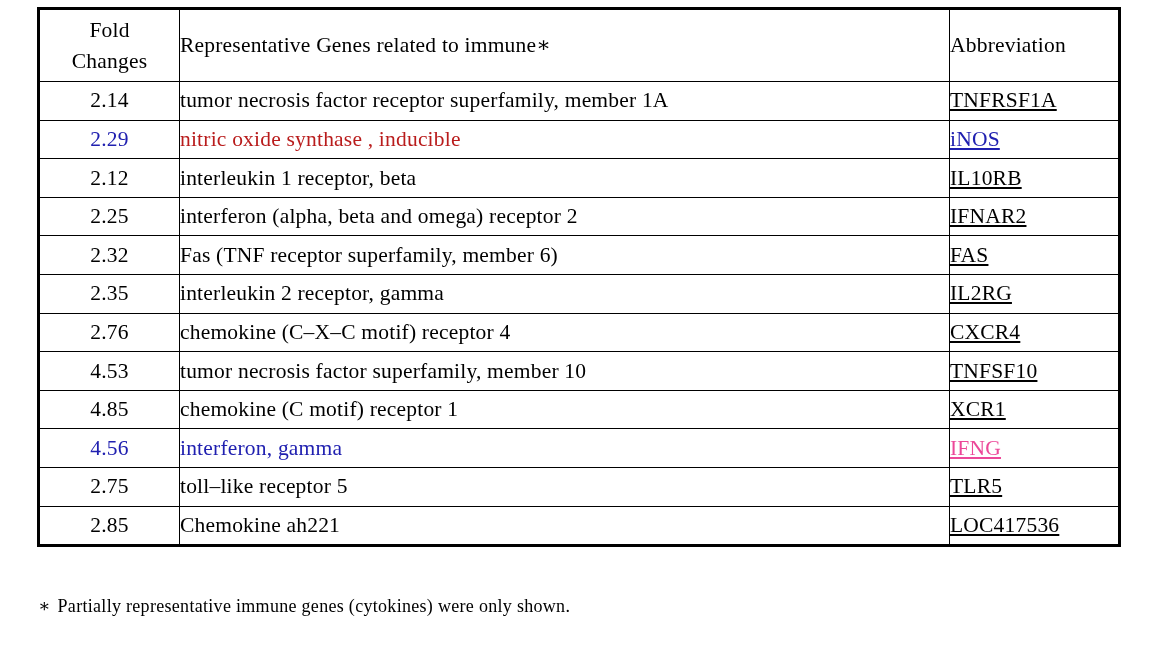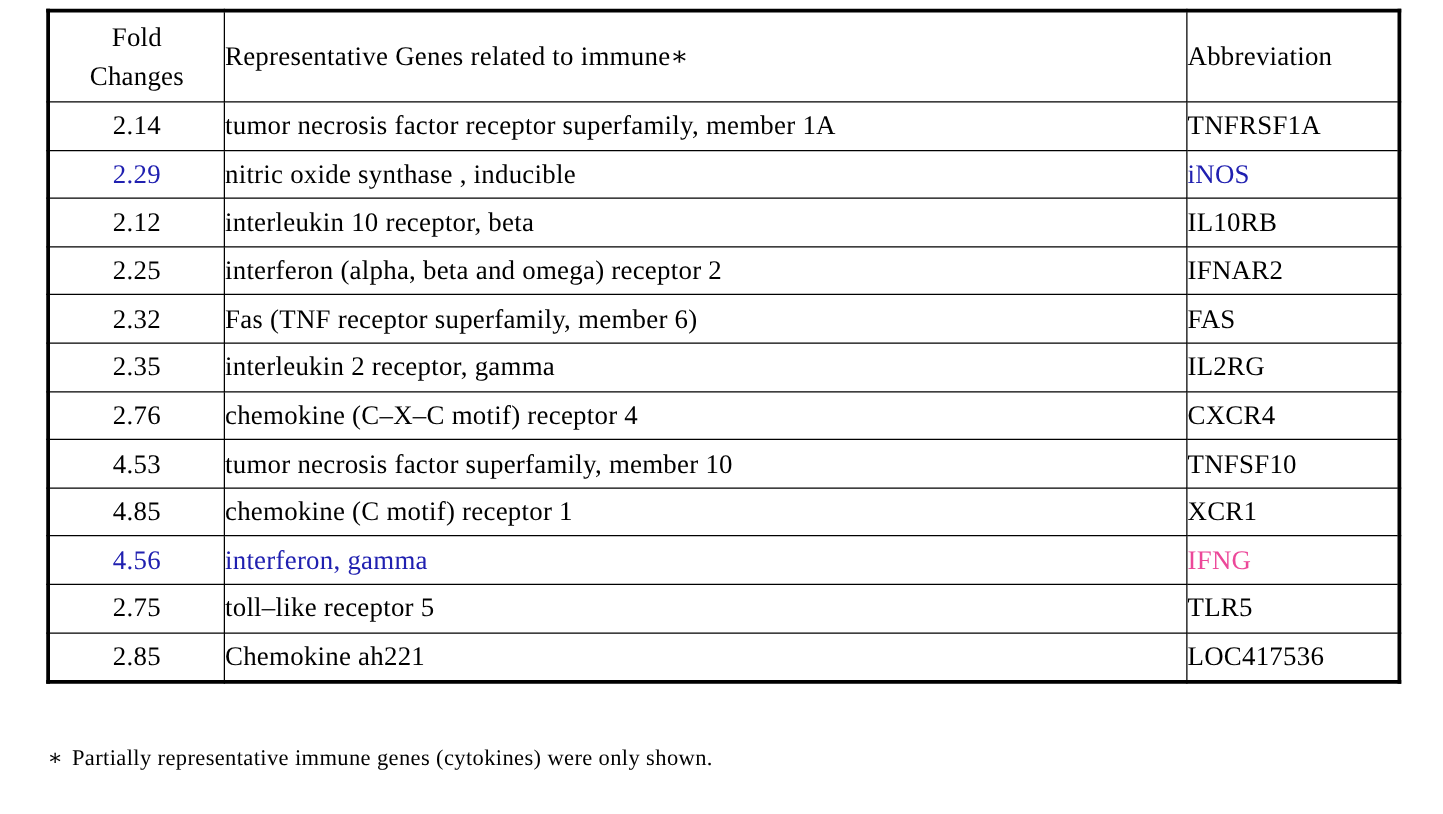--- a/index.html
+++ b/index.html
@@ -81,20 +81,21 @@
     text-align: center;
     padding: 0 4px;
   }
   td.td-gene {
     text-align: left;
     padding-left: 9px;
   }
   td.td-abbr {
     text-align: left;
     padding-left: 9px;
+    text-decoration: underline;
   }
 
   
   tr.hl-row td {
     color: #2020b0;
   }
 
   
   #footnote {
     position: absolute;
@@ -133,26 +134,26 @@
         </tr>
       </thead>
       <tbody id="table-body">
           <tr class="data-row">
             <td class="td-fold">2.14</td>
             <td class="td-gene">tumor necrosis factor receptor superfamily, member 1A</td>
             <td class="td-abbr">TNFRSF1A</td>
           </tr>
           <tr class="data-row hl-row">
             <td class="td-fold" style="color: rgb(32, 32, 176); margin-left: 32px;">2.29</td>
-            <td class="td-gene" style="color: #000000;">nitric oxide synthase , inducible</td>
+            <td class="td-gene" style="color: #b91c1c;">nitric oxide synthase , inducible</td>
             <td class="td-abbr" style="color: rgb(32, 32, 176);">iNOS</td>
           </tr>
           <tr class="data-row">
             <td class="td-fold">2.12</td>
-            <td class="td-gene">interleukin 10 receptor, beta</td>
+            <td class="td-gene">interleukin 1 receptor, beta</td>
             <td class="td-abbr">IL10RB</td>
           </tr>
           <tr class="data-row">
             <td class="td-fold">2.25</td>
             <td class="td-gene">interferon (alpha, beta and omega) receptor 2</td>
             <td class="td-abbr">IFNAR2</td>
           </tr>
           <tr class="data-row">
             <td class="td-fold">2.32</td>
             <td class="td-gene">Fas (TNF receptor superfamily, member 6)</td>

